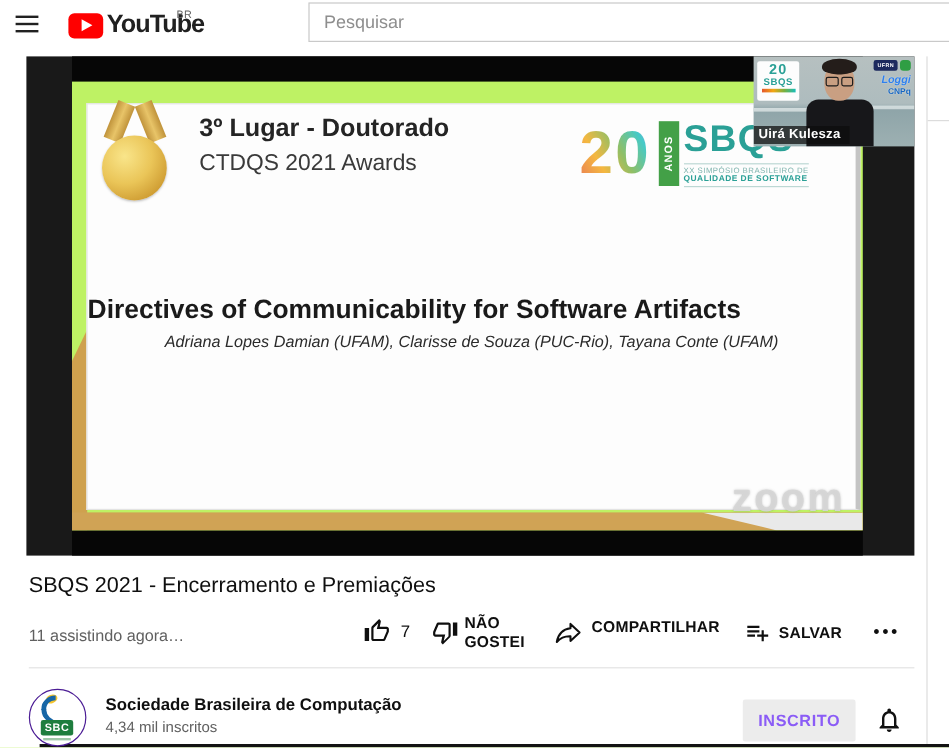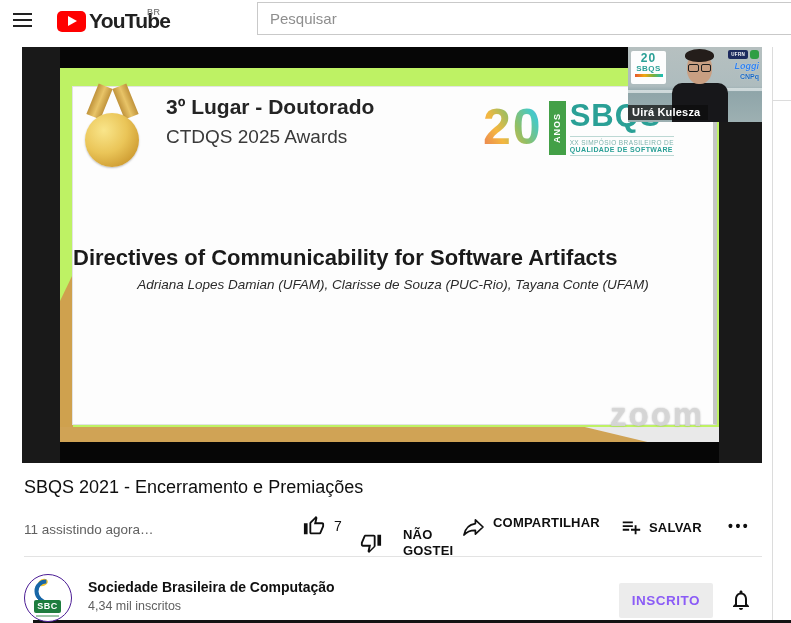--- a/index.html
+++ b/index.html
@@ -96,21 +96,21 @@
   .watermark { left:588px; top:349px; font-size:33px; font-weight:700; letter-spacing:2px;
     color:rgba(215,215,215,.9); text-shadow:0 0 2px rgba(110,110,110,.45); z-index:5; }
 
   
   .video-title { left:24px; top:477px; font-size:18px; color:#0f0f0f; }
   .viewers { left:24px; top:522px; font-size:13.5px; color:#606060; }
   .act-label { font-size:13px; font-weight:700; letter-spacing:.2px; color:#0f0f0f; }
   .act-icon svg { display:block; }
   .like-btn   { left:303px; top:515px; display:flex; align-items:center; gap:9px; cursor:pointer; }
   .like-count { font-size:14px; font-weight:400; color:#0f0f0f; }
-  .dislike-btn{ left:360px; top:511px; display:flex; align-items:flex-start; gap:21px; cursor:pointer;margin-top:16px; }
+  .dislike-btn{ left:360px; top:511px; display:flex; align-items:flex-start; gap:5px; cursor:pointer; }
   .dislike-btn .act-icon { margin-top:5px; }
   .dislike-label { width:62px; line-height:16px; }
   .share-btn  { left:462px; top:515px; display:flex; align-items:flex-start; gap:7px; cursor:pointer; }
   .save-btn   { left:620px; top:516px; display:flex; align-items:center; gap:7px; cursor:pointer; }
   .more-btn   { left:728px; top:518px; font-size:14px; font-weight:700; letter-spacing:2.5px;
     color:#0f0f0f; cursor:pointer; }
   .divider { left:24px; top:556px; width:738px; height:1px; background:#e3e3e3; }
 
   
   .avatar { left:24px; top:574px; width:48px; height:48px; border-radius:50%; background:#fff;
@@ -158,21 +158,21 @@
       <div class="abs scene">
         <div class="abs gold-wedge"></div>
         <div class="abs gold-bar"></div>
         <div class="abs gold-notch"></div>
 
         <div class="abs slide">
           <div class="abs ribbon-l"></div>
           <div class="abs ribbon-r"></div>
           <div class="abs medal-circle"></div>
           <div class="abs award-title">3º Lugar - Doutorado</div>
-          <div class="abs award-sub">CTDQS 2025 Awards</div>
+          <div class="abs award-sub">CTDQS 2021 Awards</div>
 
           <div class="abs anniv">
             <div class="anniv-20">20</div>
             <div class="anniv-anos">ANOS</div>
             <div class="anniv-right">
               <div class="anniv-sbqs">SBQS</div>
               <div class="anniv-tag1">XX SIMPÓSIO BRASILEIRO DE</div>
               <div class="anniv-tag2">QUALIDADE DE SOFTWARE</div>
             </div>
           </div>

